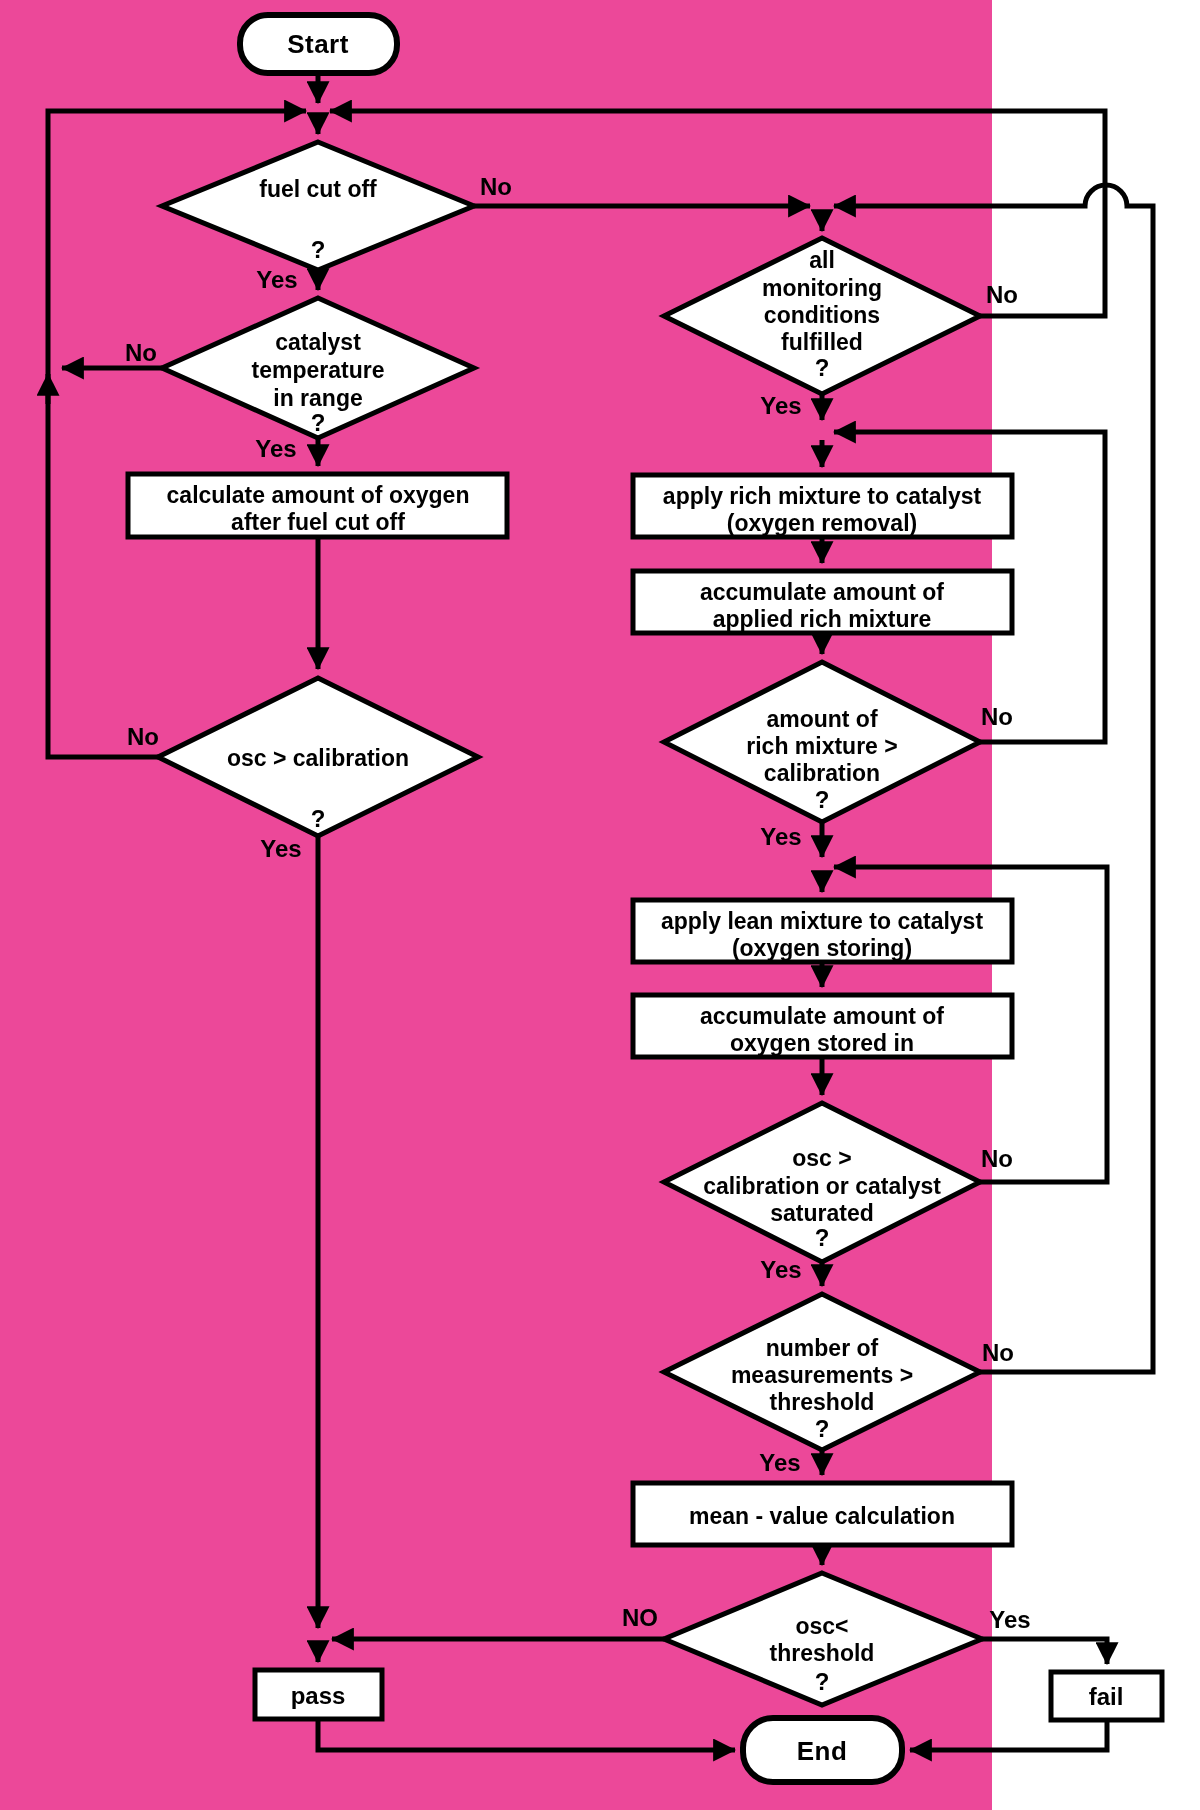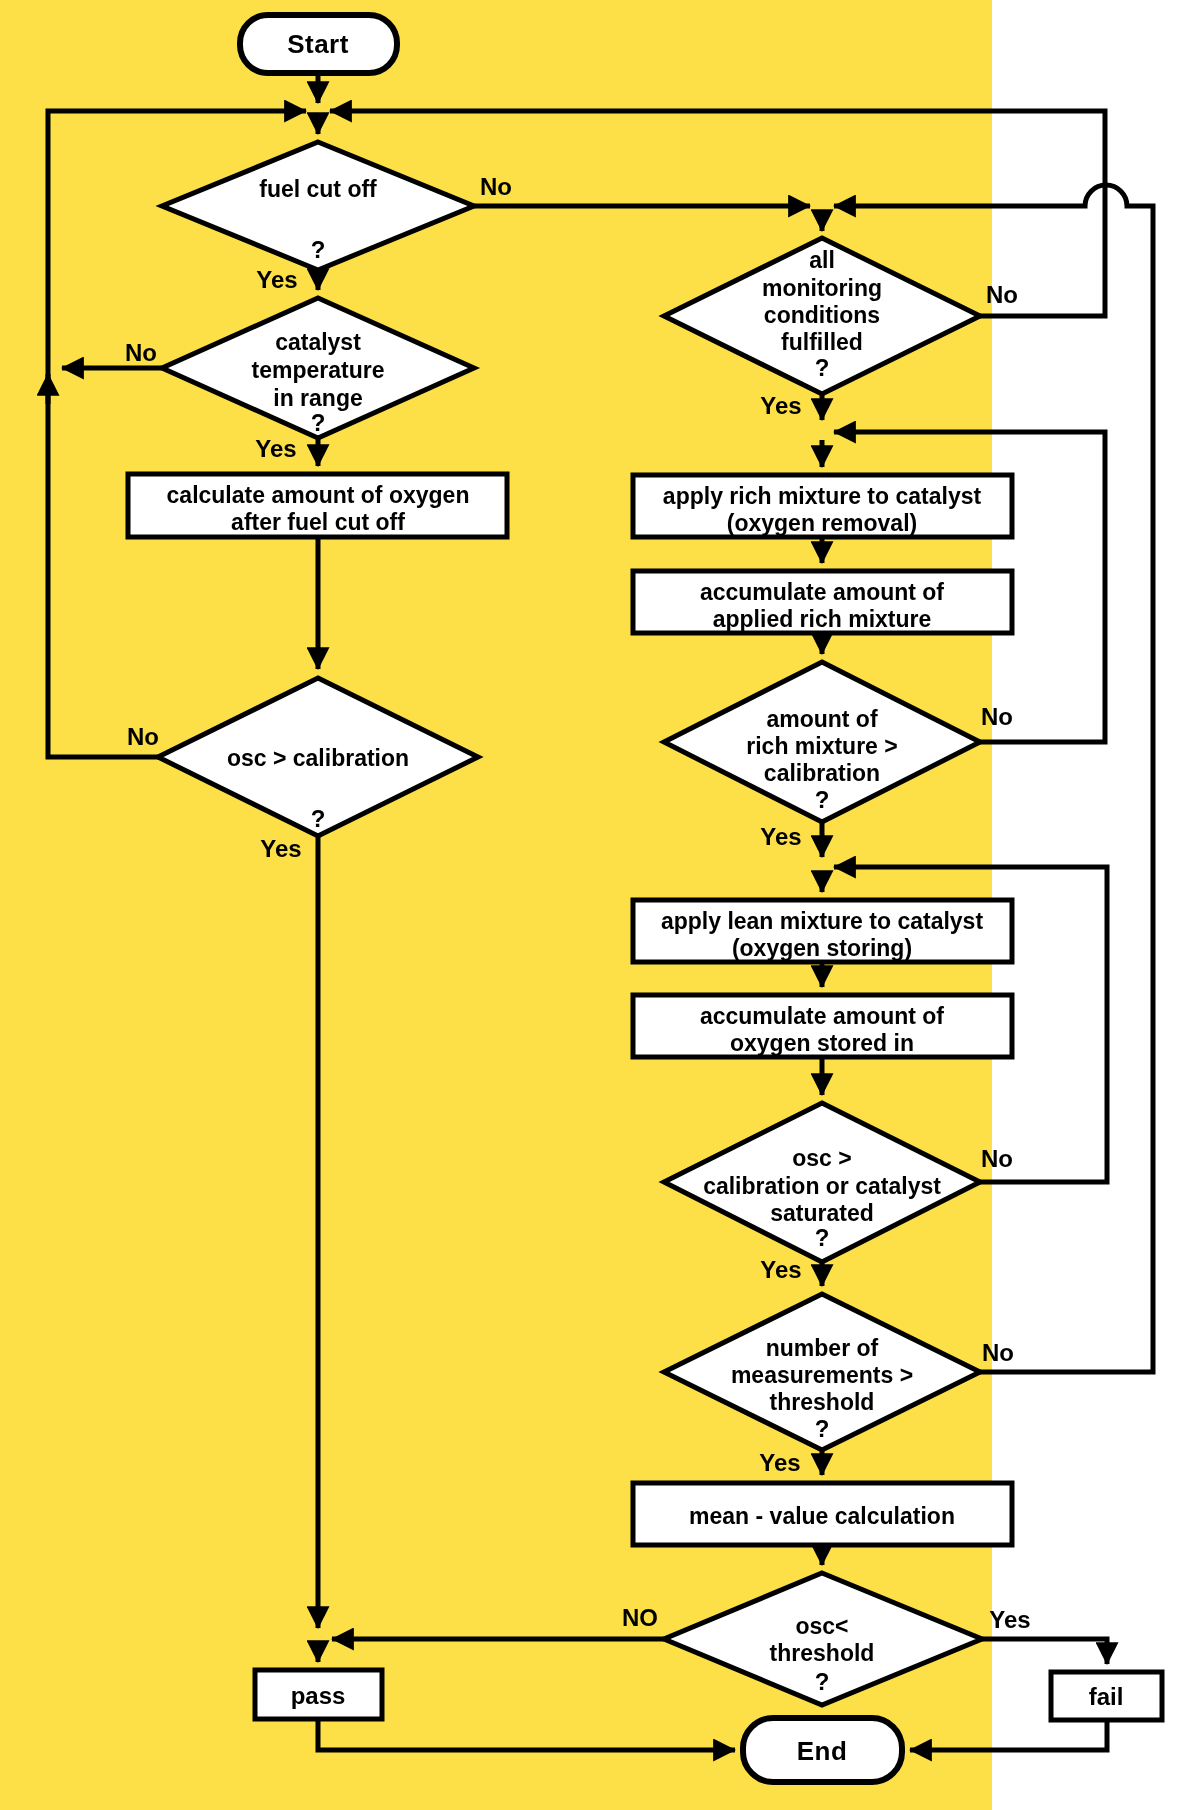--- a/index.html
+++ b/index.html
@@ -1,16 +1,16 @@
 <!DOCTYPE html>
 <html><head>
 <meta charset="utf-8">
 <style>
   html,body{margin:0;padding:0;background:#ffffff;}
-  .stage{width:992px;height:1810px;position:relative;background:#fde047;}
+  .stage{width:992px;height:1810px;position:relative;background:#ec4899;}
   svg text{font-family:"Liberation Sans", sans-serif;font-weight:bold;fill:#000000;}
   .nt{font-size:23px;text-anchor:middle;}
   .lbl{font-size:24px;text-anchor:middle;}
   .big{font-size:26px;text-anchor:middle;letter-spacing:.5px;}
   .shape{fill:#ffffff;stroke:#000000;stroke-width:5;}
   .term{fill:#ffffff;stroke:#000000;stroke-width:6;}
   .edge{fill:none;stroke:#000000;stroke-width:5;stroke-linejoin:miter;}
 </style>
 </head>
 <body>

